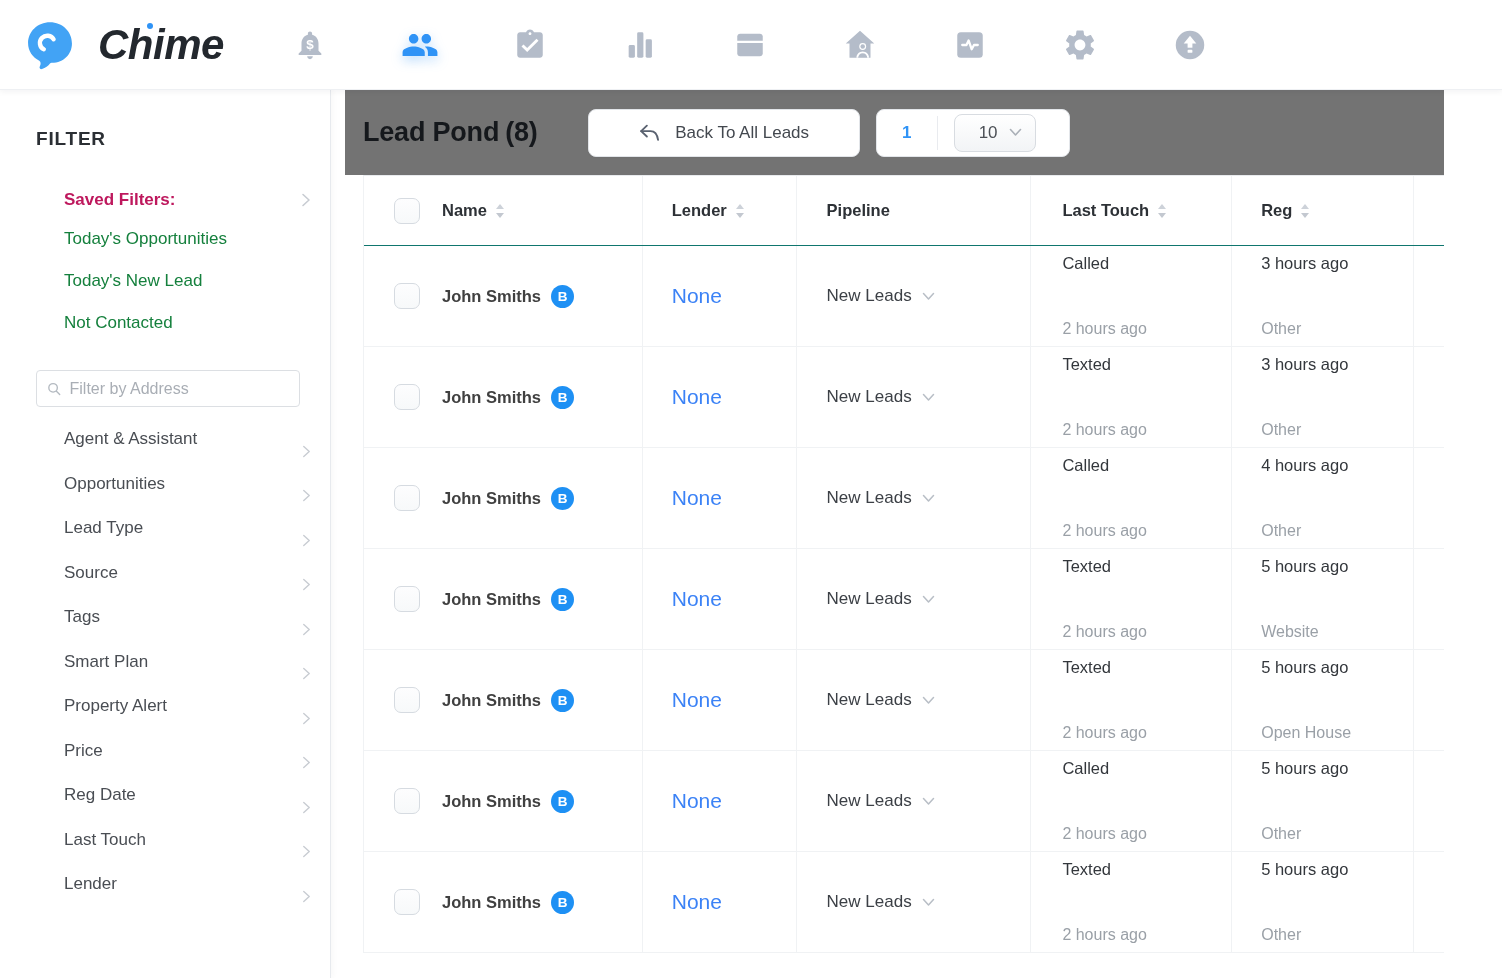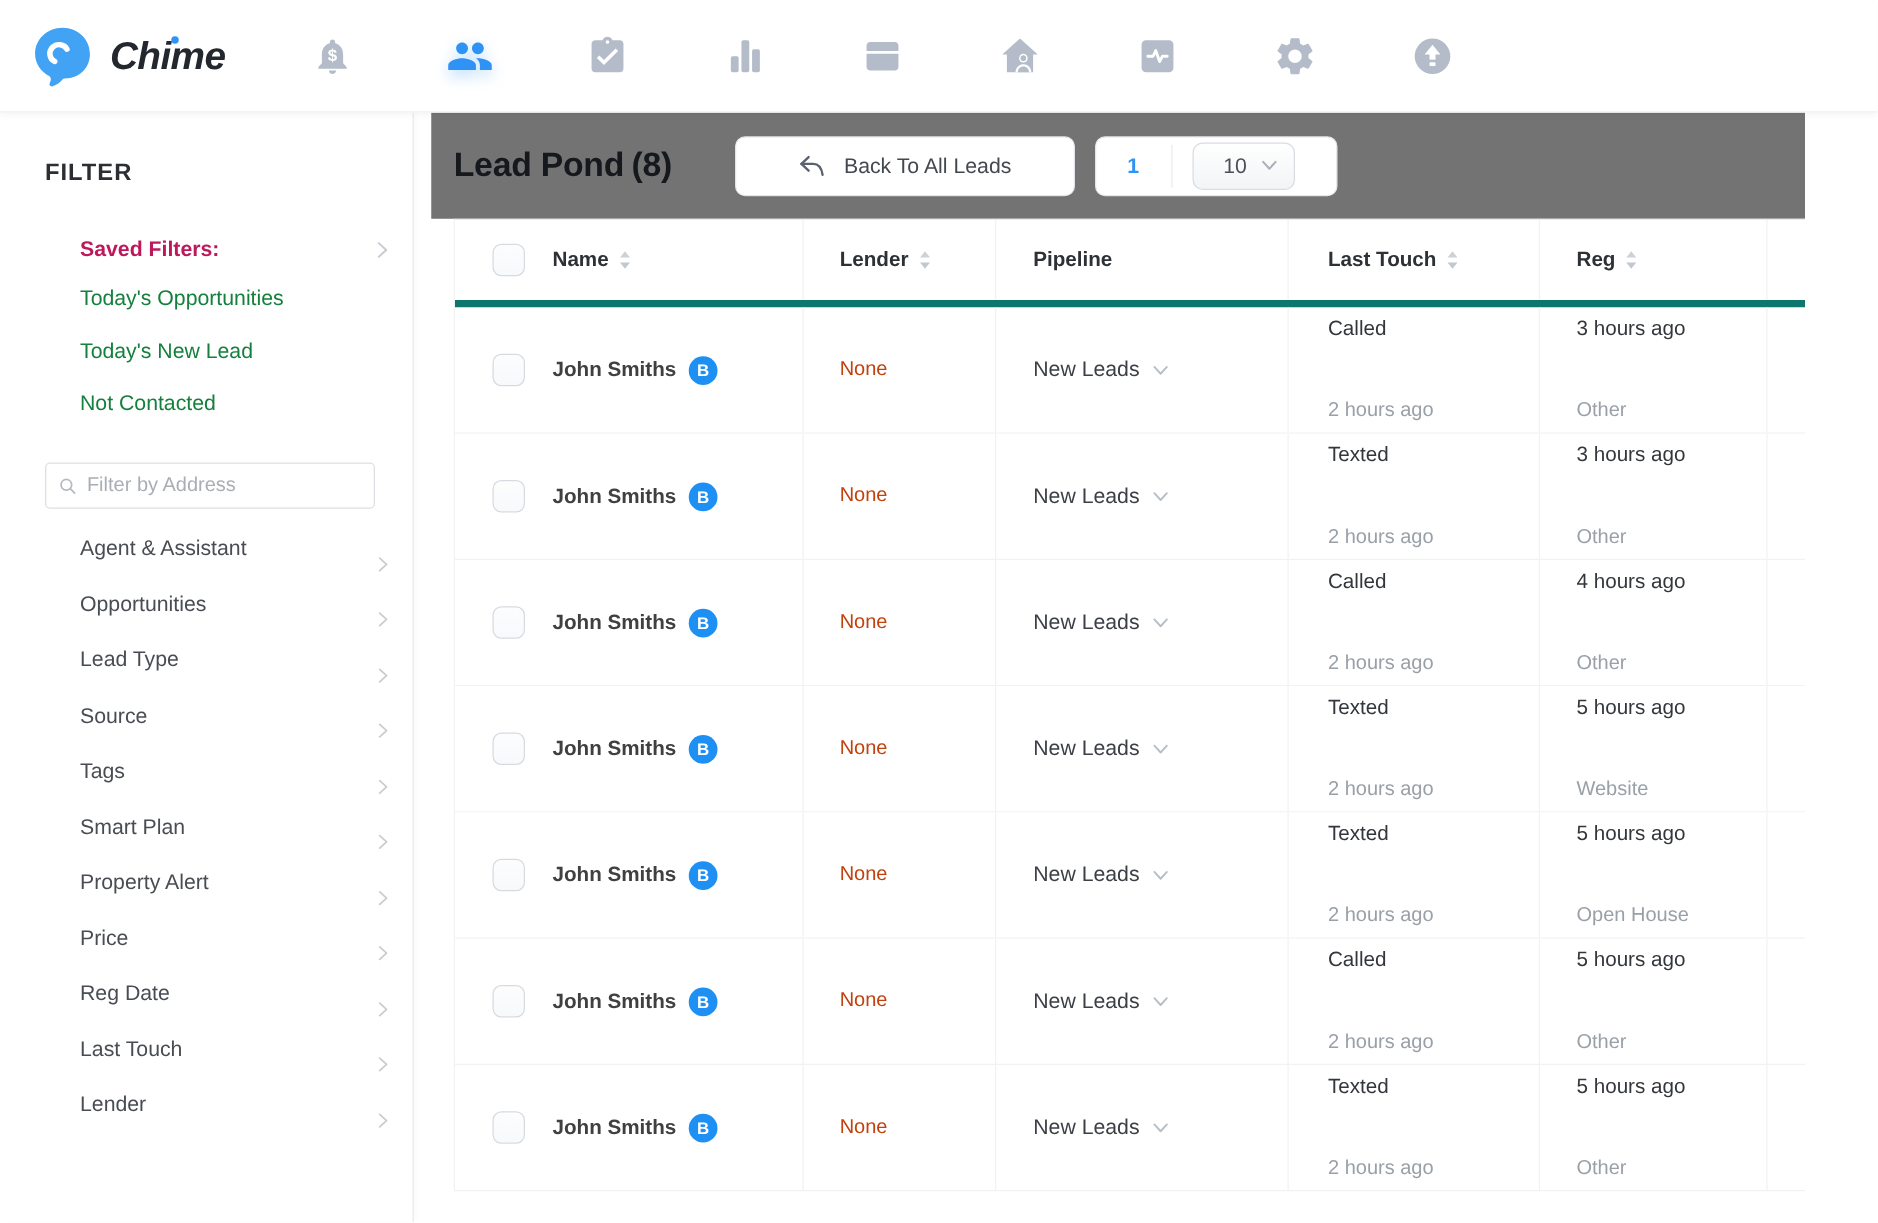--- a/index.html
+++ b/index.html
@@ -4,21 +4,21 @@
 <style>
   * { margin:0; padding:0; box-sizing:border-box; }
   html,body { width:1502px; height:978px; overflow:hidden; background:#fff;
     font-family:"Liberation Sans","DejaVu Sans",sans-serif; -webkit-font-smoothing:antialiased; }
 
   
   .topnav { height:90px; width:100%; background:#fff; display:flex; align-items:center;
     border-bottom:1px solid #eef0f3; box-shadow:0 2px 6px rgba(22,27,34,.05); position:relative; z-index:5; }
   .logo { display:flex; align-items:center; margin-left:24px; cursor:pointer; }
   .logo-mark { width:52px; height:52px; }
-  .logo-word { font-size:31px; font-weight:800; font-style:italic; color:#23282e; margin-left:12px;
+  .logo-word { font-size:42px; font-weight:800; font-style:italic; color:#23282e; margin-left:22px;
     letter-spacing:-0.5px; position:relative; }
   .logo-word .tittle { position:absolute; left:49px; top:2px; width:6px; height:6px;
     border-radius:50%; background:#2f93f6; }
   .nav-icons { display:flex; align-items:center; gap:66px; margin-left:64px; }
   .nav-btn { width:44px; height:44px; display:flex; align-items:center; justify-content:center;
     cursor:pointer; }
   .nav-btn svg { fill:#b4bcc9; }
   .nav-btn.active svg { fill:#2f93f6; filter:drop-shadow(0 4px 6px rgba(47,147,246,.35)); }
 
   
@@ -59,39 +59,39 @@
   .pager .pnum { width:60px; text-align:center; font-size:17px; font-weight:700; color:#2f93f6; cursor:pointer; }
   .pager .pdiv { width:1px; height:34px; background:#e9ebef; }
   .psize { margin-left:16px; width:82px; height:38px; border:1px solid #d8dce1; border-radius:8px;
     background:linear-gradient(180deg,#ffffff,#f2f4f6); display:flex; align-items:center;
     justify-content:space-between; padding:0 13px 0 24px; cursor:pointer; }
   .psize span { font-size:17px; color:#4c5056; }
 
   
   .table { margin-left:32px; width:1081px; border-left:1px solid #f0f2f4; border-top:1px solid #e9ebee; }
   .tr, .thead { display:flex; }
-  .thead { height:70px; border-bottom:6px solid #0f766e; background:#fff; }
+  .thead { height:70px; border-bottom:1px solid #0f766e; background:#fff; }
   .tr { height:101px; border-bottom:1px solid #f0f2f4; background:#fff; }
   .c1 { width:279px; } .c2 { width:154px; } .c3 { width:235px; } .c4 { width:201px; }
   .c5 { width:182px; } .c6 { width:30px; }
   .cell { border-right:1px solid #f0f2f4; display:flex; align-items:center; }
   .c6.cell { border-right:none; }
   .th-label { font-size:16.5px; font-weight:700; color:#2d3136; }
   .sort { margin-left:8px; display:flex; }
   .th.c1 { padding-left:30px; } .th.c2 { padding-left:29px; } .th.c3 { padding-left:30px; }
   .th.c4 { padding-left:31px; } .th.c5 { padding-left:29px; }
   .checkbox { width:26px; height:26px; border:1.5px solid #d6dbe1; border-radius:7px;
     background:linear-gradient(180deg,#fdfdfe,#f7f9fa); cursor:pointer; flex:none; }
   .thead .checkbox { margin-right:22px; }
   .td.c1 { padding-left:30px; }
   .td.c1 .name { font-size:16.5px; font-weight:700; color:#404040; margin-left:22px; cursor:pointer; }
   .badge { width:23px; height:23px; border-radius:50%; background:#1e90f4; color:#fff;
     font-size:13.5px; font-weight:700; display:flex; align-items:center; justify-content:center;
     margin-left:10px; flex:none; }
-  .td.c2 { padding-left:29px; font-size:16px; color:#c2410c; }
+  .td.c2 { padding-left:29px; font-size:21px; color:#3b82f6; }
   .td.c3 { padding-left:30px; cursor:pointer; }
   .td.c3 .pipe { font-size:17px; color:#3c4046; margin-right:10px; }
   .two-line { flex-direction:column; align-items:flex-start; justify-content:space-between; }
   .td.c4 { padding-left:31px; } .td.c5 { padding-left:29px; }
   .l-main { font-size:16.5px; color:#33373c; line-height:34px; }
   .l-sub { font-size:16px; color:#9aa0a7; line-height:34px; }
 </style>
 </head>
 <body>
 

